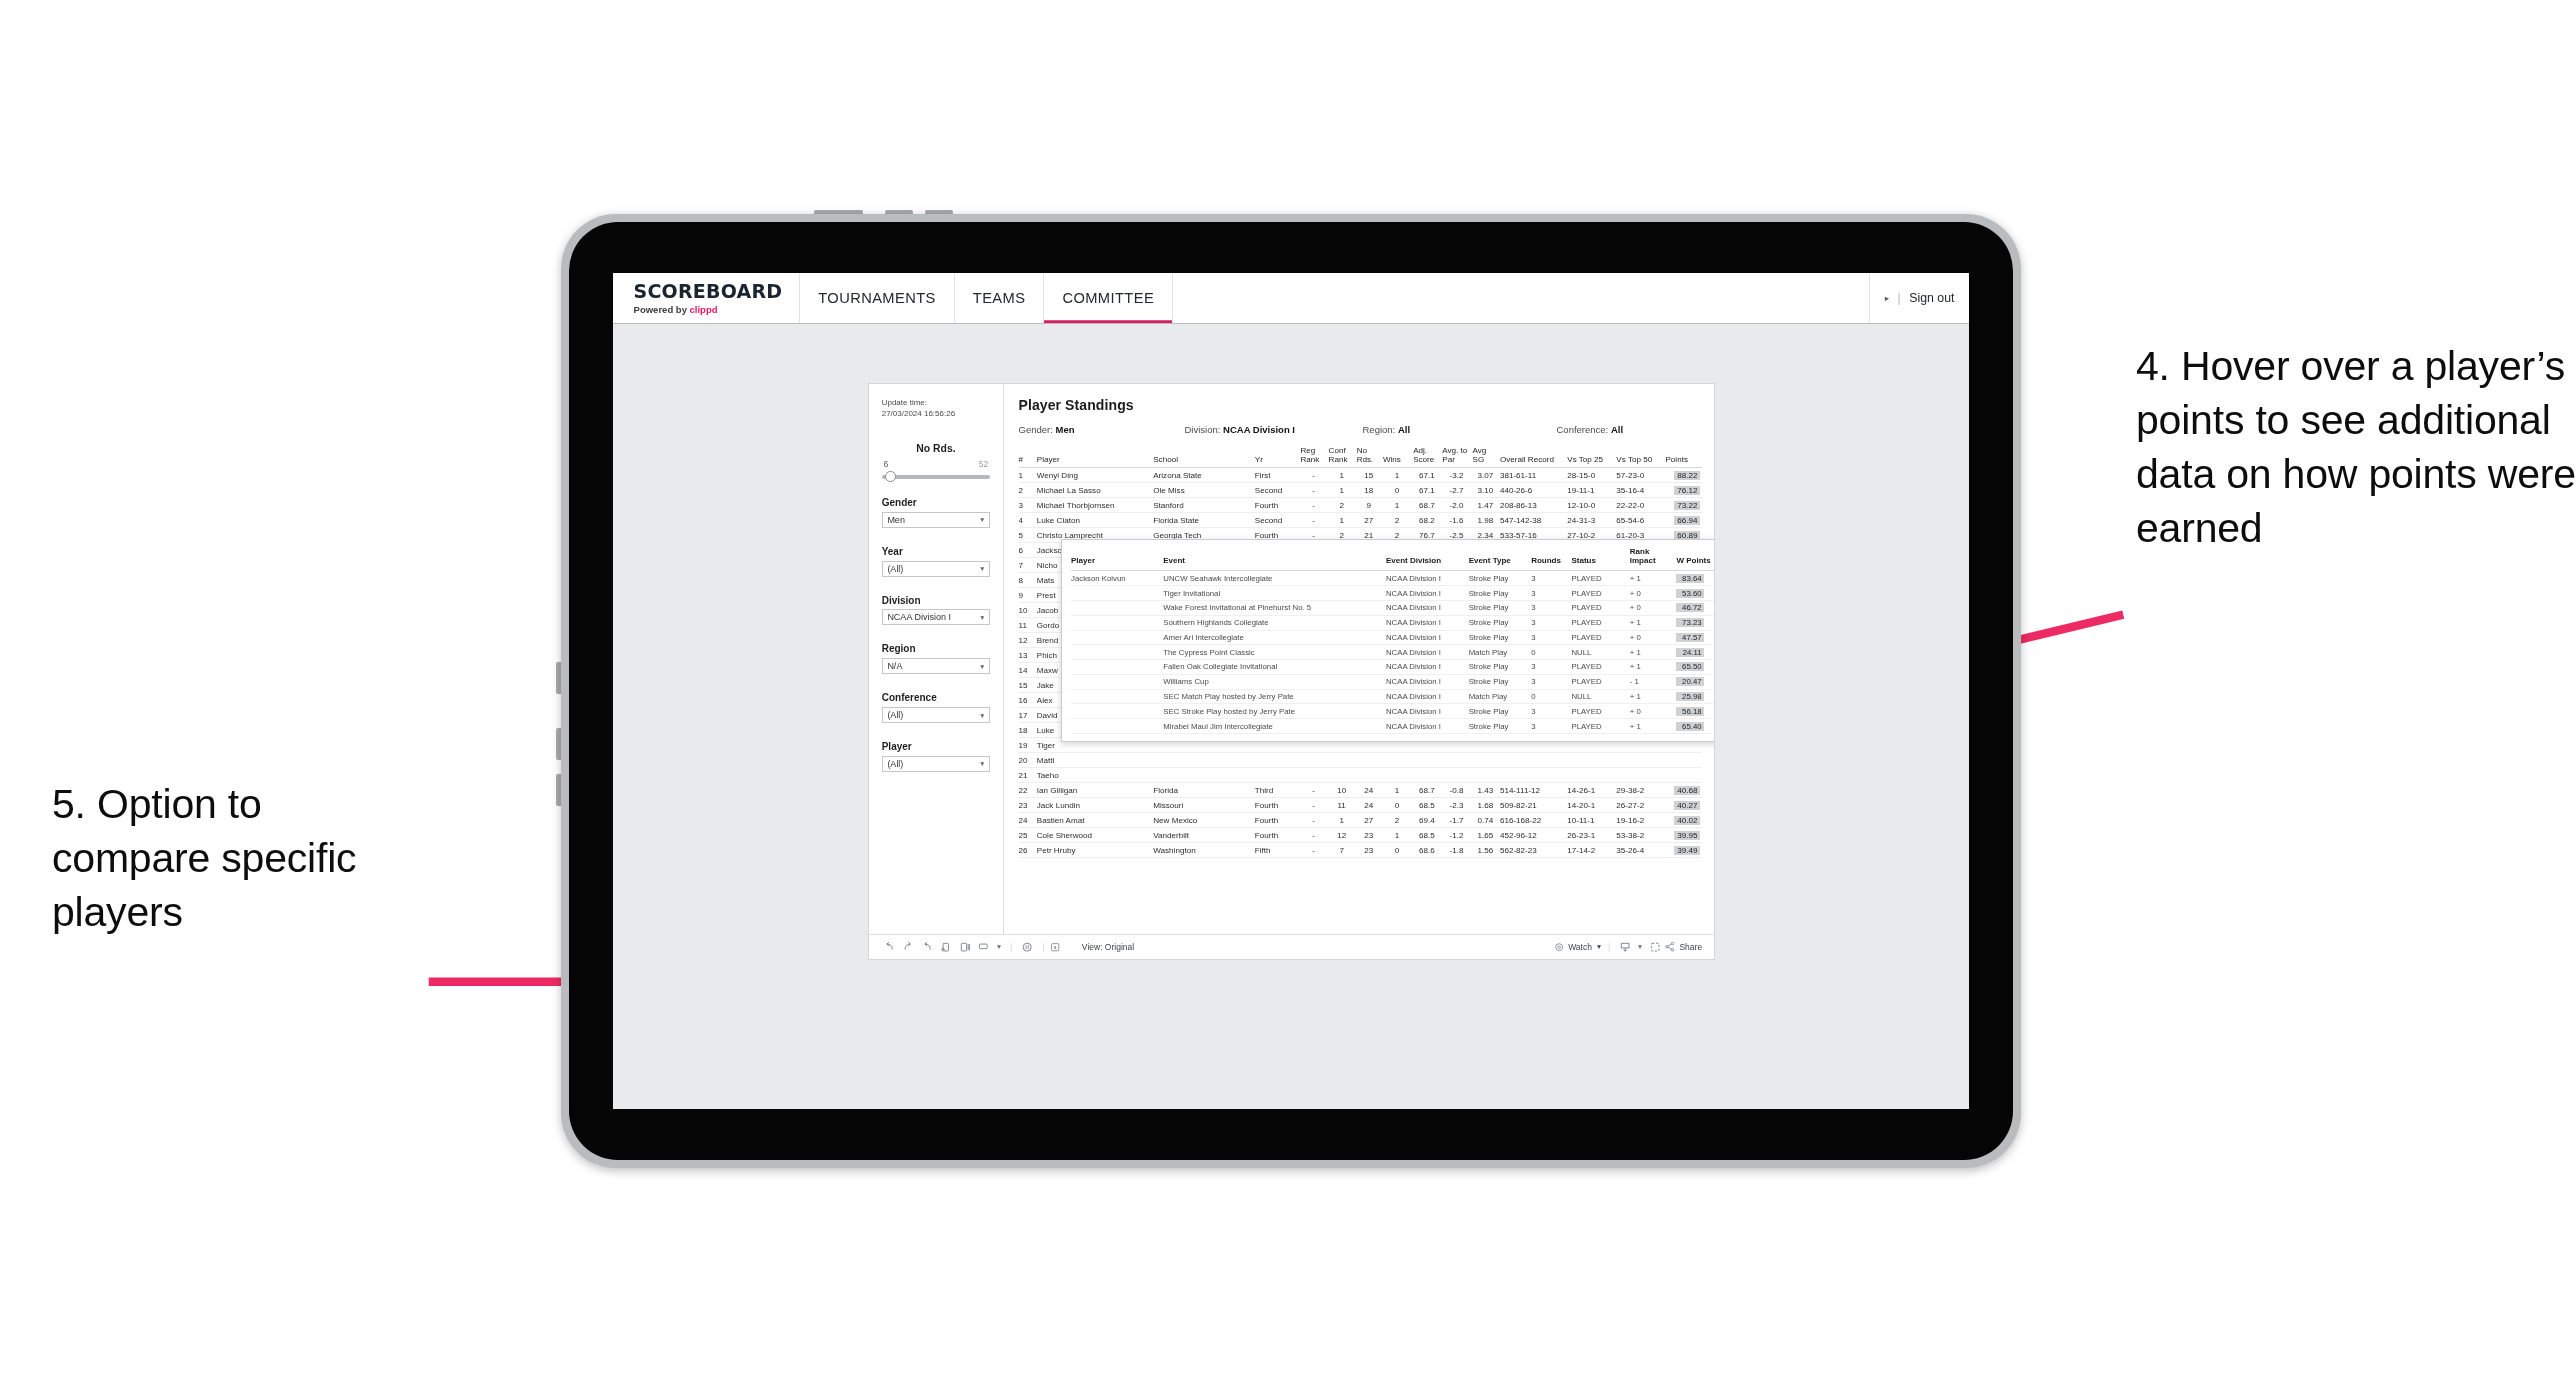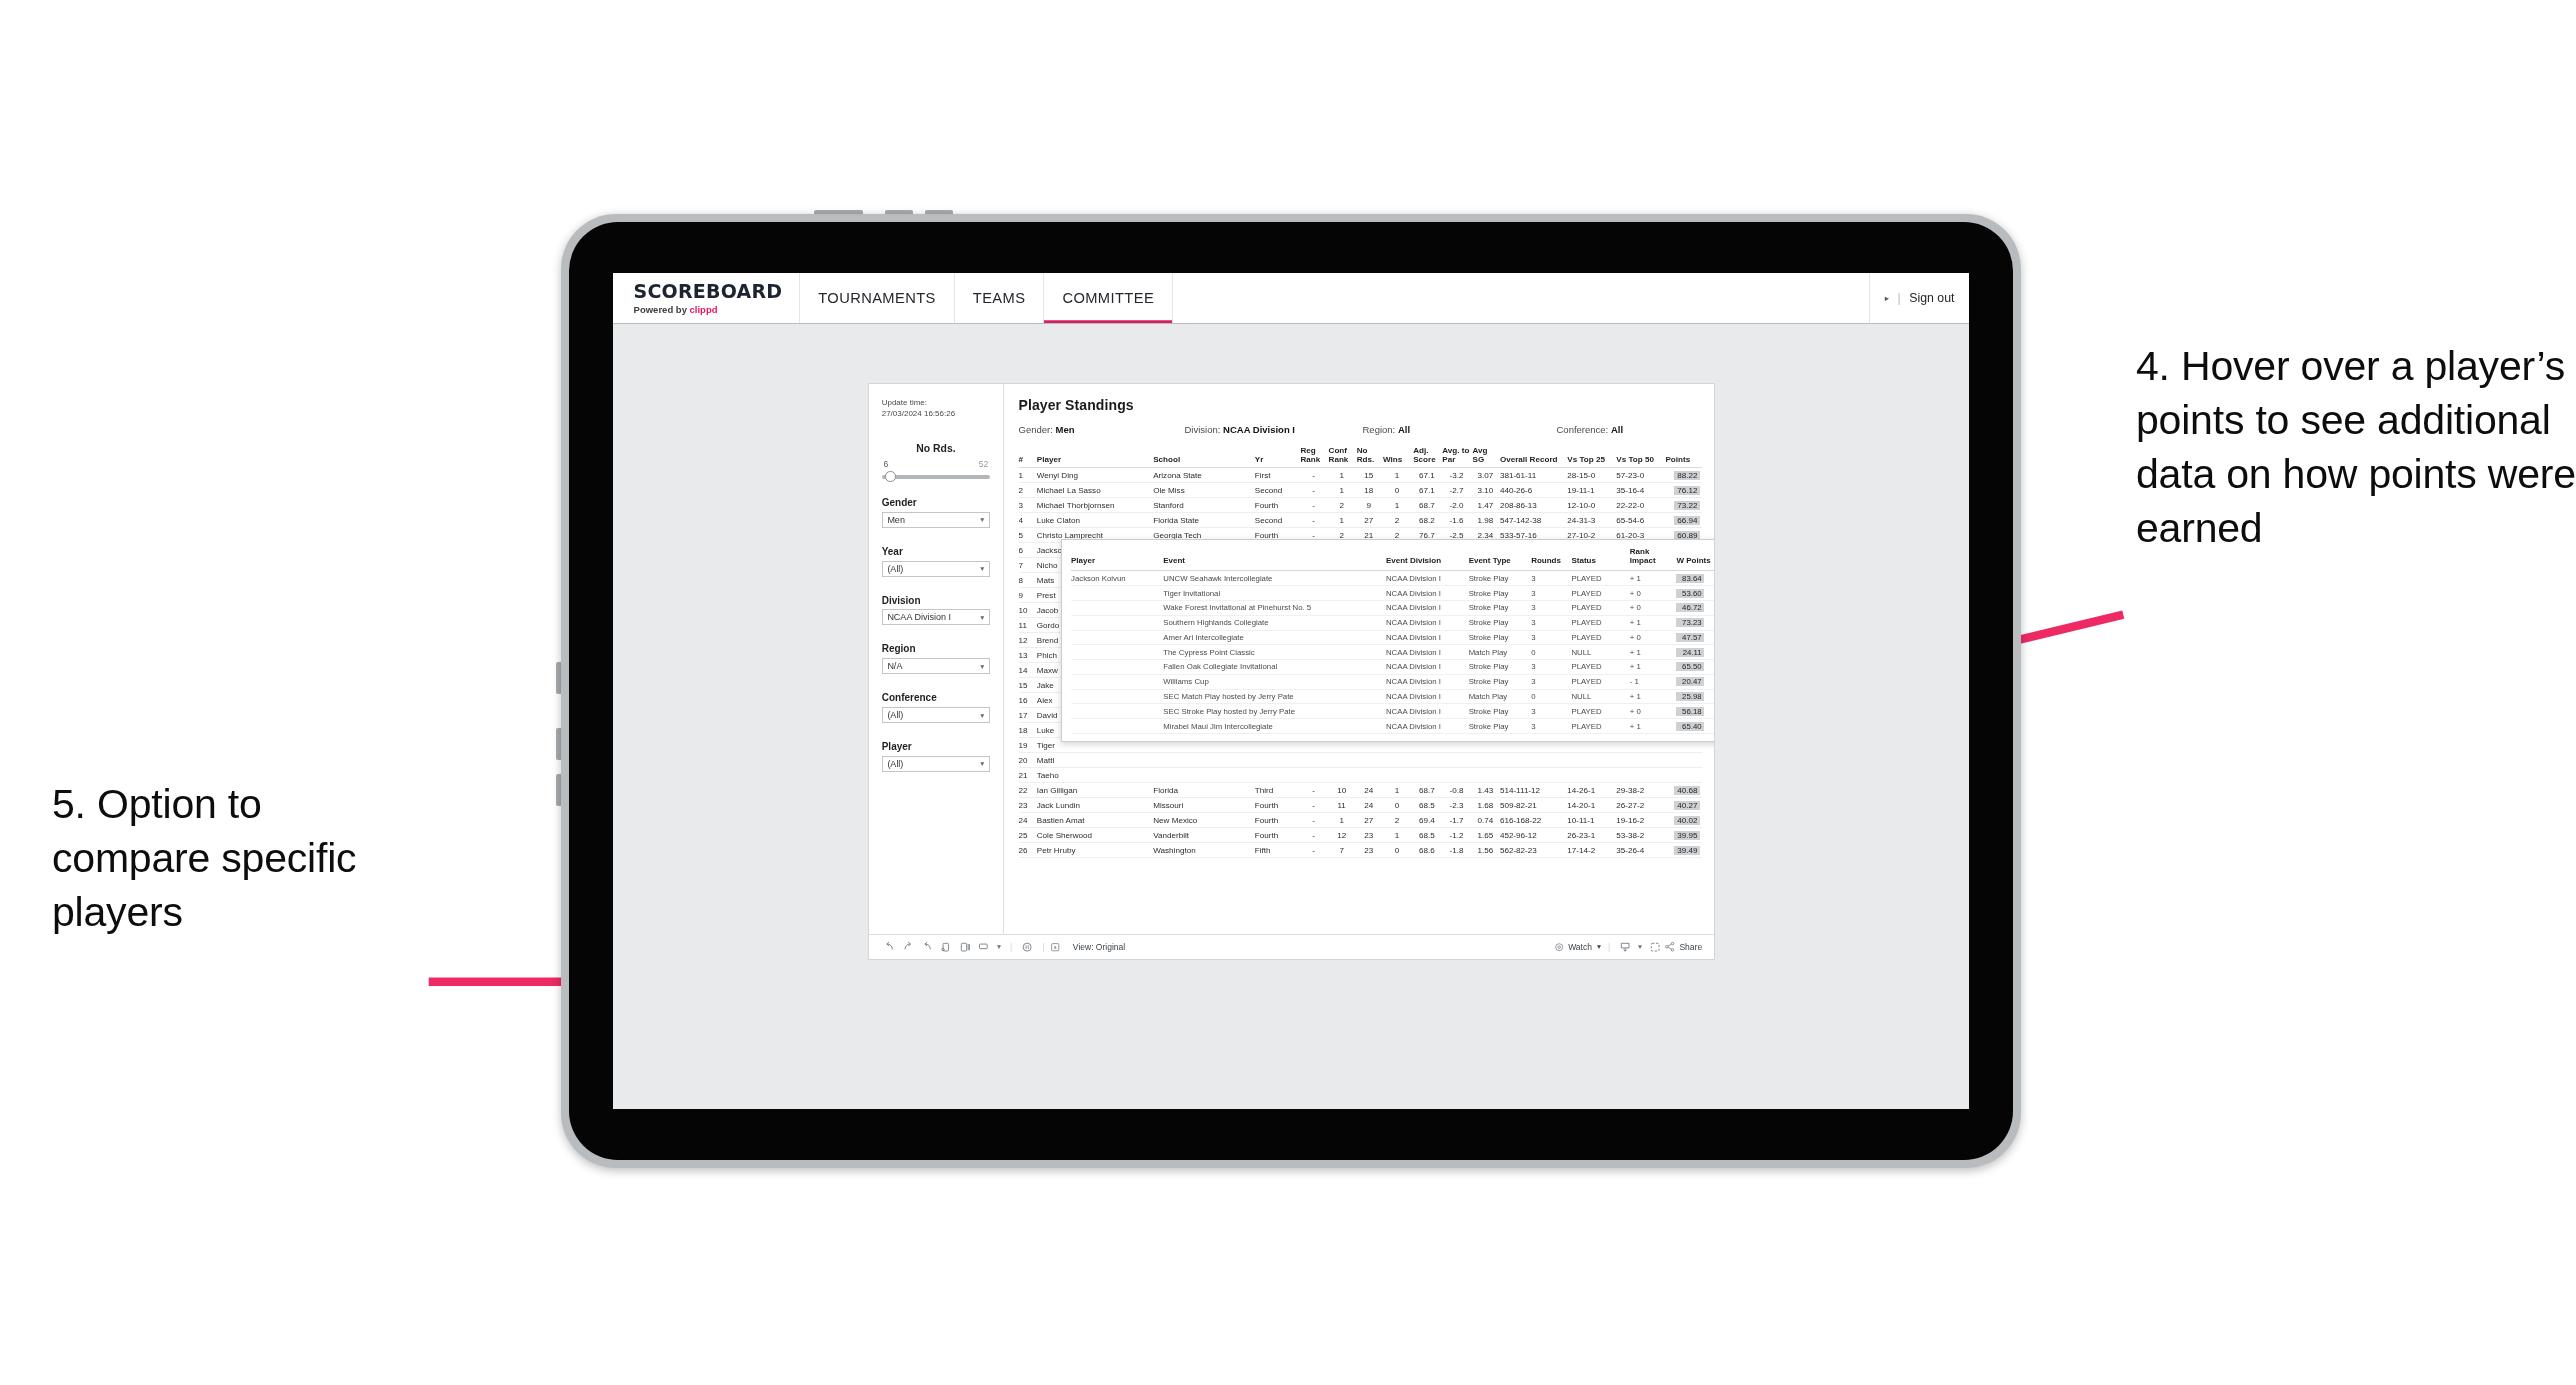--- a/index.html
+++ b/index.html
@@ -152,21 +152,21 @@
   #content { flex: 1; padding: 13.2px 11.4px 0 15px; position: relative; overflow: hidden; }
   #viz-title { font-size: 14px; font-weight: 700; color: #1b1b1b; letter-spacing: 0.1px; }
   #meta-row { display: flex; margin-top: 11.4px; font-size: 9.5px; color: #4b4b4b; }
   .meta-item { white-space: nowrap; }
   .meta-item b { color: #141414; font-weight: 700; }
   .m1 { width: 166px; } .m2 { width: 178px; } .m3 { width: 194px; }
 
   
   #standings { width: 100%; border-collapse: collapse; margin-top: 10.4px; table-layout: fixed; }
   #standings th {
-    font-size: 8.1px; font-weight: 700; color: #1f1f1f;
+    font-size: 8.1px; font-weight: 400; color: #1f1f1f;
     text-align: left; vertical-align: bottom;
     padding: 0 1.9px 3.8px 0; line-height: 1.12;
     border-bottom: 0.9px solid #d7dadd;
   }
   #standings td {
     font-size: 8.1px; color: #2c2c2c;
     padding: 2.5px 1.9px 2.5px 0;
     border-bottom: 0.9px solid #eceef0;
     white-space: nowrap; overflow: hidden;
   }
@@ -213,21 +213,21 @@
   #viz-toolbar {
     height: 24.6px; border-top: 0.9px solid #dcdfe2; background: #fff;
     display: flex; align-items: center; padding: 0 11.4px;
     font-size: 8.5px; color: #57606a; gap: 0px;
   }
   .tb-icon {
     width: 19px; height: 17px; display: flex; align-items: center; justify-content: center;
     color: #6a737d; cursor: pointer;
   }
   .tb-sep { color: #d0d4d8; padding: 0 5.7px; }
-  .tb-text { display: flex; align-items: center; gap: 12px; cursor: pointer; color: #3c4349; justify-content: flex-end; }
+  .tb-text { display: flex; align-items: center; gap: 21px; cursor: pointer; color: #3c4349; justify-content: flex-end; }
   #tb-spacer { flex: 1; }
   .tb-right { display: flex; align-items: center; gap: 3.8px; cursor: pointer; color: #3c4349; }
 
   svg { display: block; }
 </style>
 </head>
 <body>
 
 <div id="root">
 

